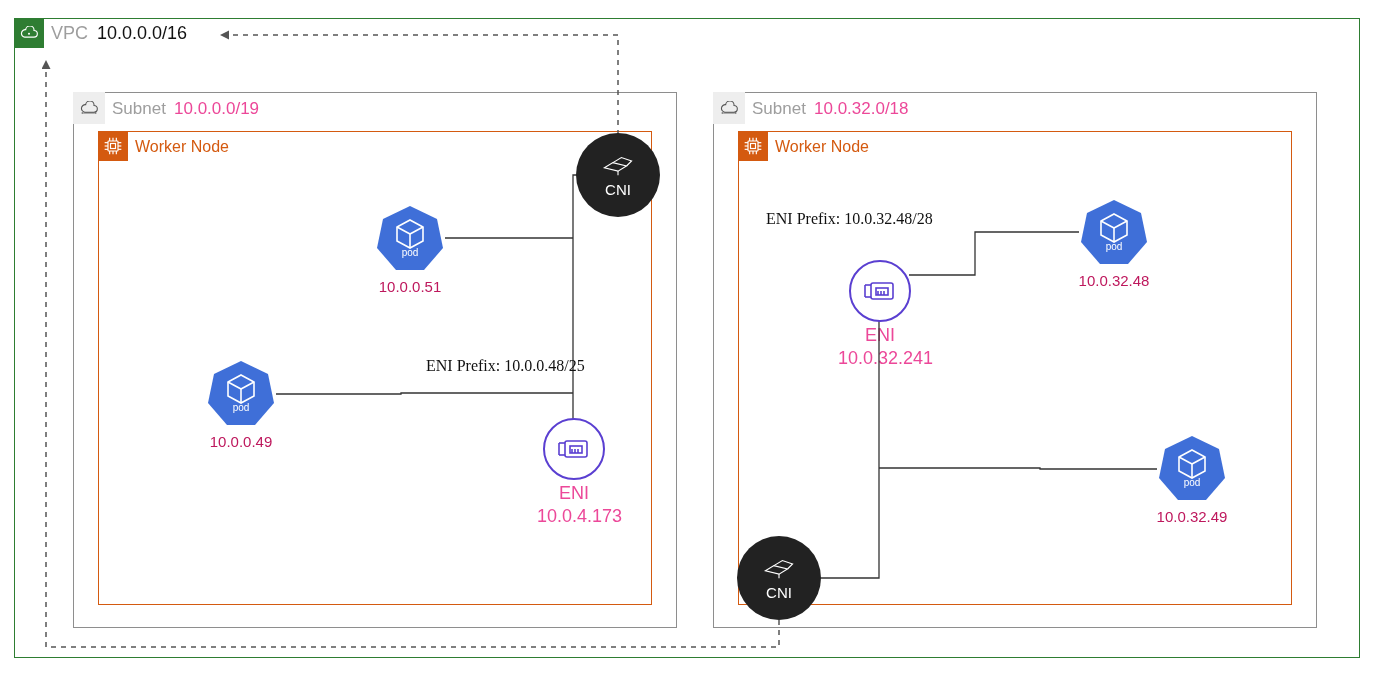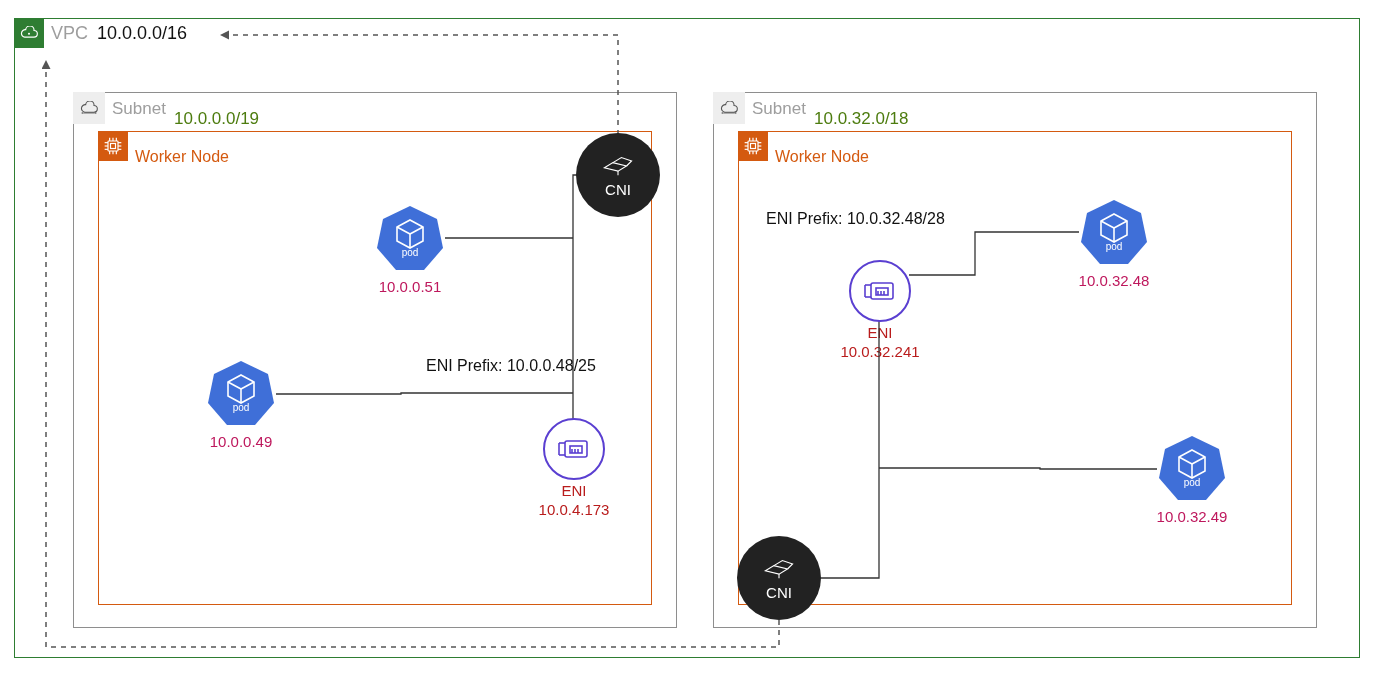--- a/index.html
+++ b/index.html
@@ -60,42 +60,42 @@
     display: flex; align-items: center; justify-content: center;
   }
   .subnet-label {
     position: absolute;
     left: 38px; top: 6px;
     font-size: 17px;
     color: #9e9e9e;
   }
   .subnet-cidr {
     position: absolute;
-    top: 16px;
+    top: 6px;
     font-size: 17px;
-    color: #4d7c0f;
+    color: #ec4899;
   }
   
   .worker {
     position: absolute;
     left: 24px; top: 38px;
     right: 24px; bottom: 22px;
     border: 1px solid #d45a10;
     box-sizing: border-box;
   }
   .worker-badge {
     position: absolute;
     left: -1px; top: -1px;
     width: 30px; height: 30px;
     background: #d45a10;
     display: flex; align-items: center; justify-content: center;
   }
   .worker-label {
     position: absolute;
-    left: 36px; top: 16px;
+    left: 36px; top: 6px;
     font-size: 16px;
     color: #d45a10;
   }
 
   
   .cni {
     position: absolute;
     width: 84px; height: 84px;
     border-radius: 50%;
     background: #222;
@@ -131,30 +131,31 @@
     width: 58px; height: 58px;
     border: 2px solid #5a3fd1;
     border-radius: 50%;
     display: flex; align-items: center; justify-content: center;
     background: #fff;
     z-index: 15;
   }
   .eni svg { width: 34px; height: 24px; stroke: #5a3fd1; fill: none; stroke-width: 1.6; }
   .eni-label {
     position: absolute;
-    font-size: 15px;
+    font-size: 18px;
     text-align: center;
     line-height: 1.25;
-    color: #b91c1c;
+    color: #ec4899;
   }
   .eni-prefix {
     position: absolute;
     font-size: 16px;
     color: #111;
     z-index: 16;
+    font-family: Liberation Serif, serif;
   }
   .eni-prefix .lab { font-weight: normal; }
 
   
   svg.overlay {
     position: absolute;
     left: 0; top: 0;
     width: 1376px; height: 676px;
     pointer-events: none;
     z-index: 5;

